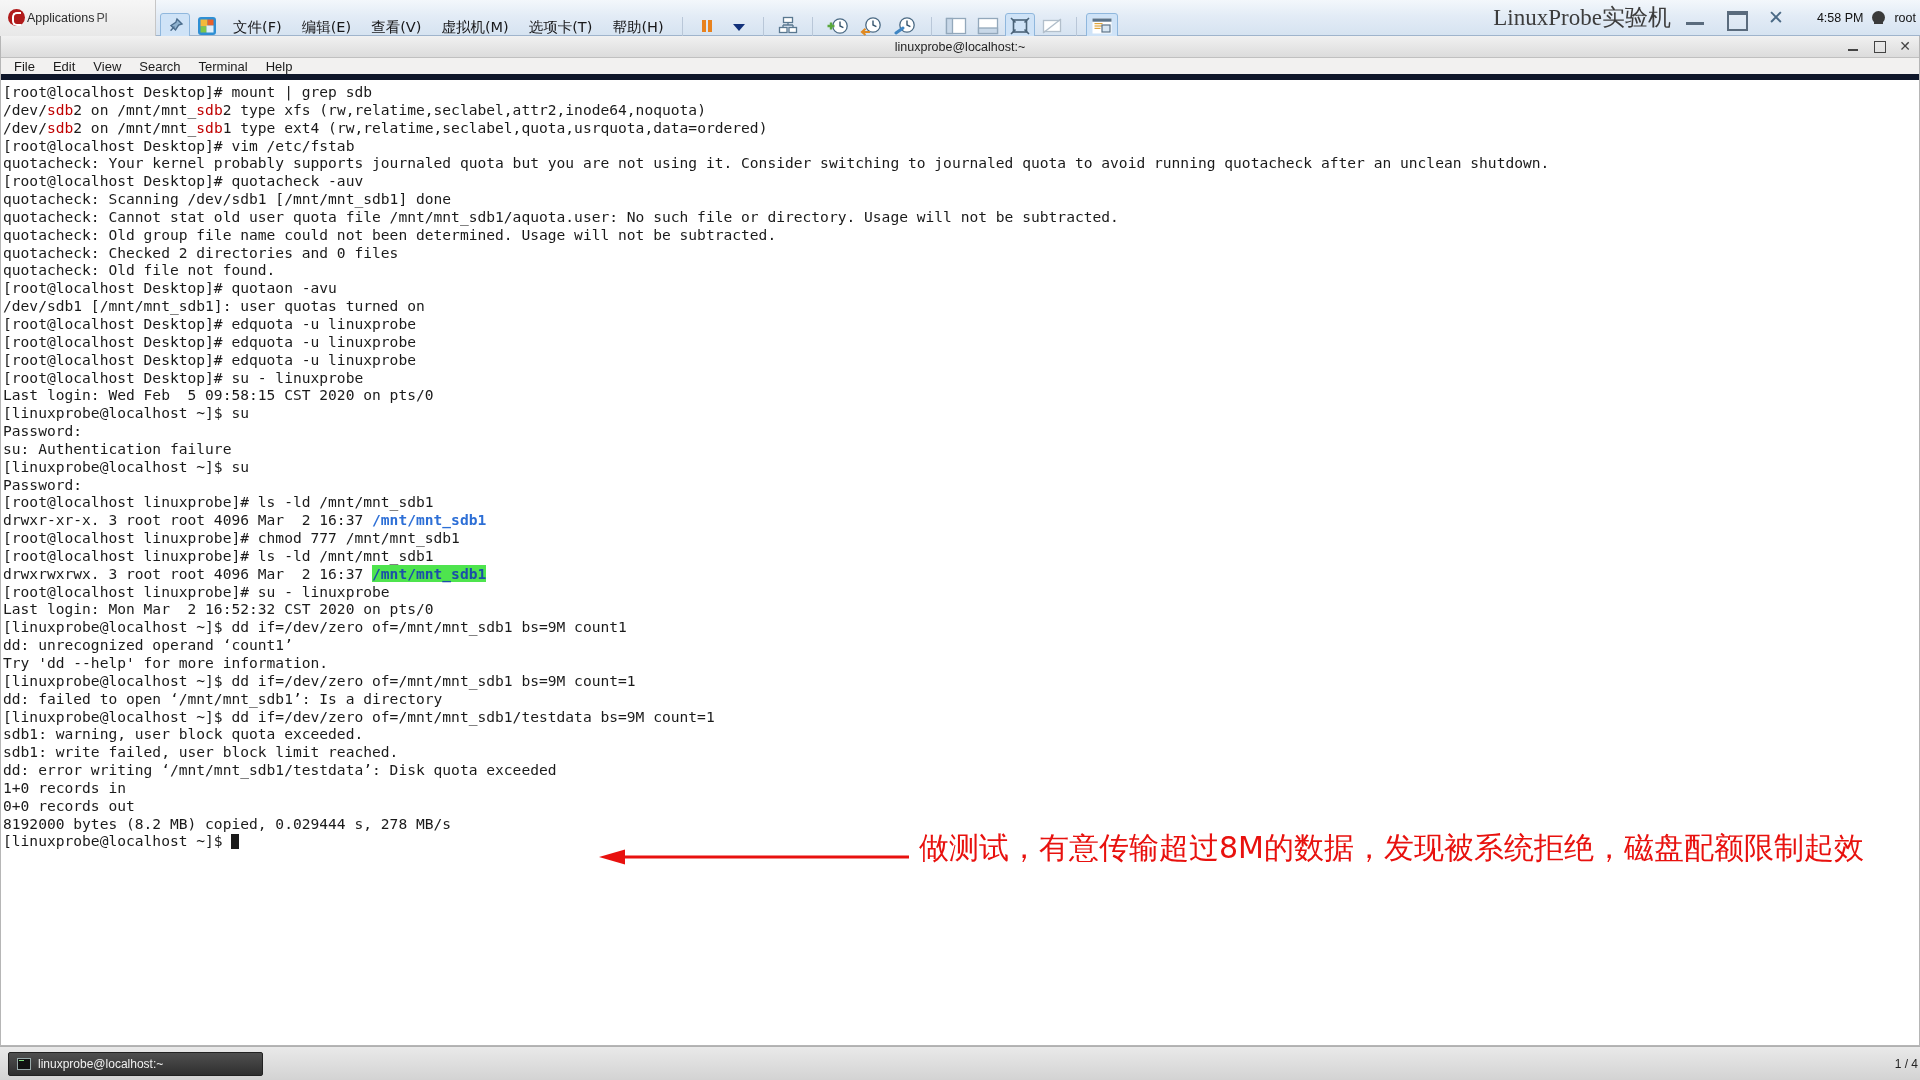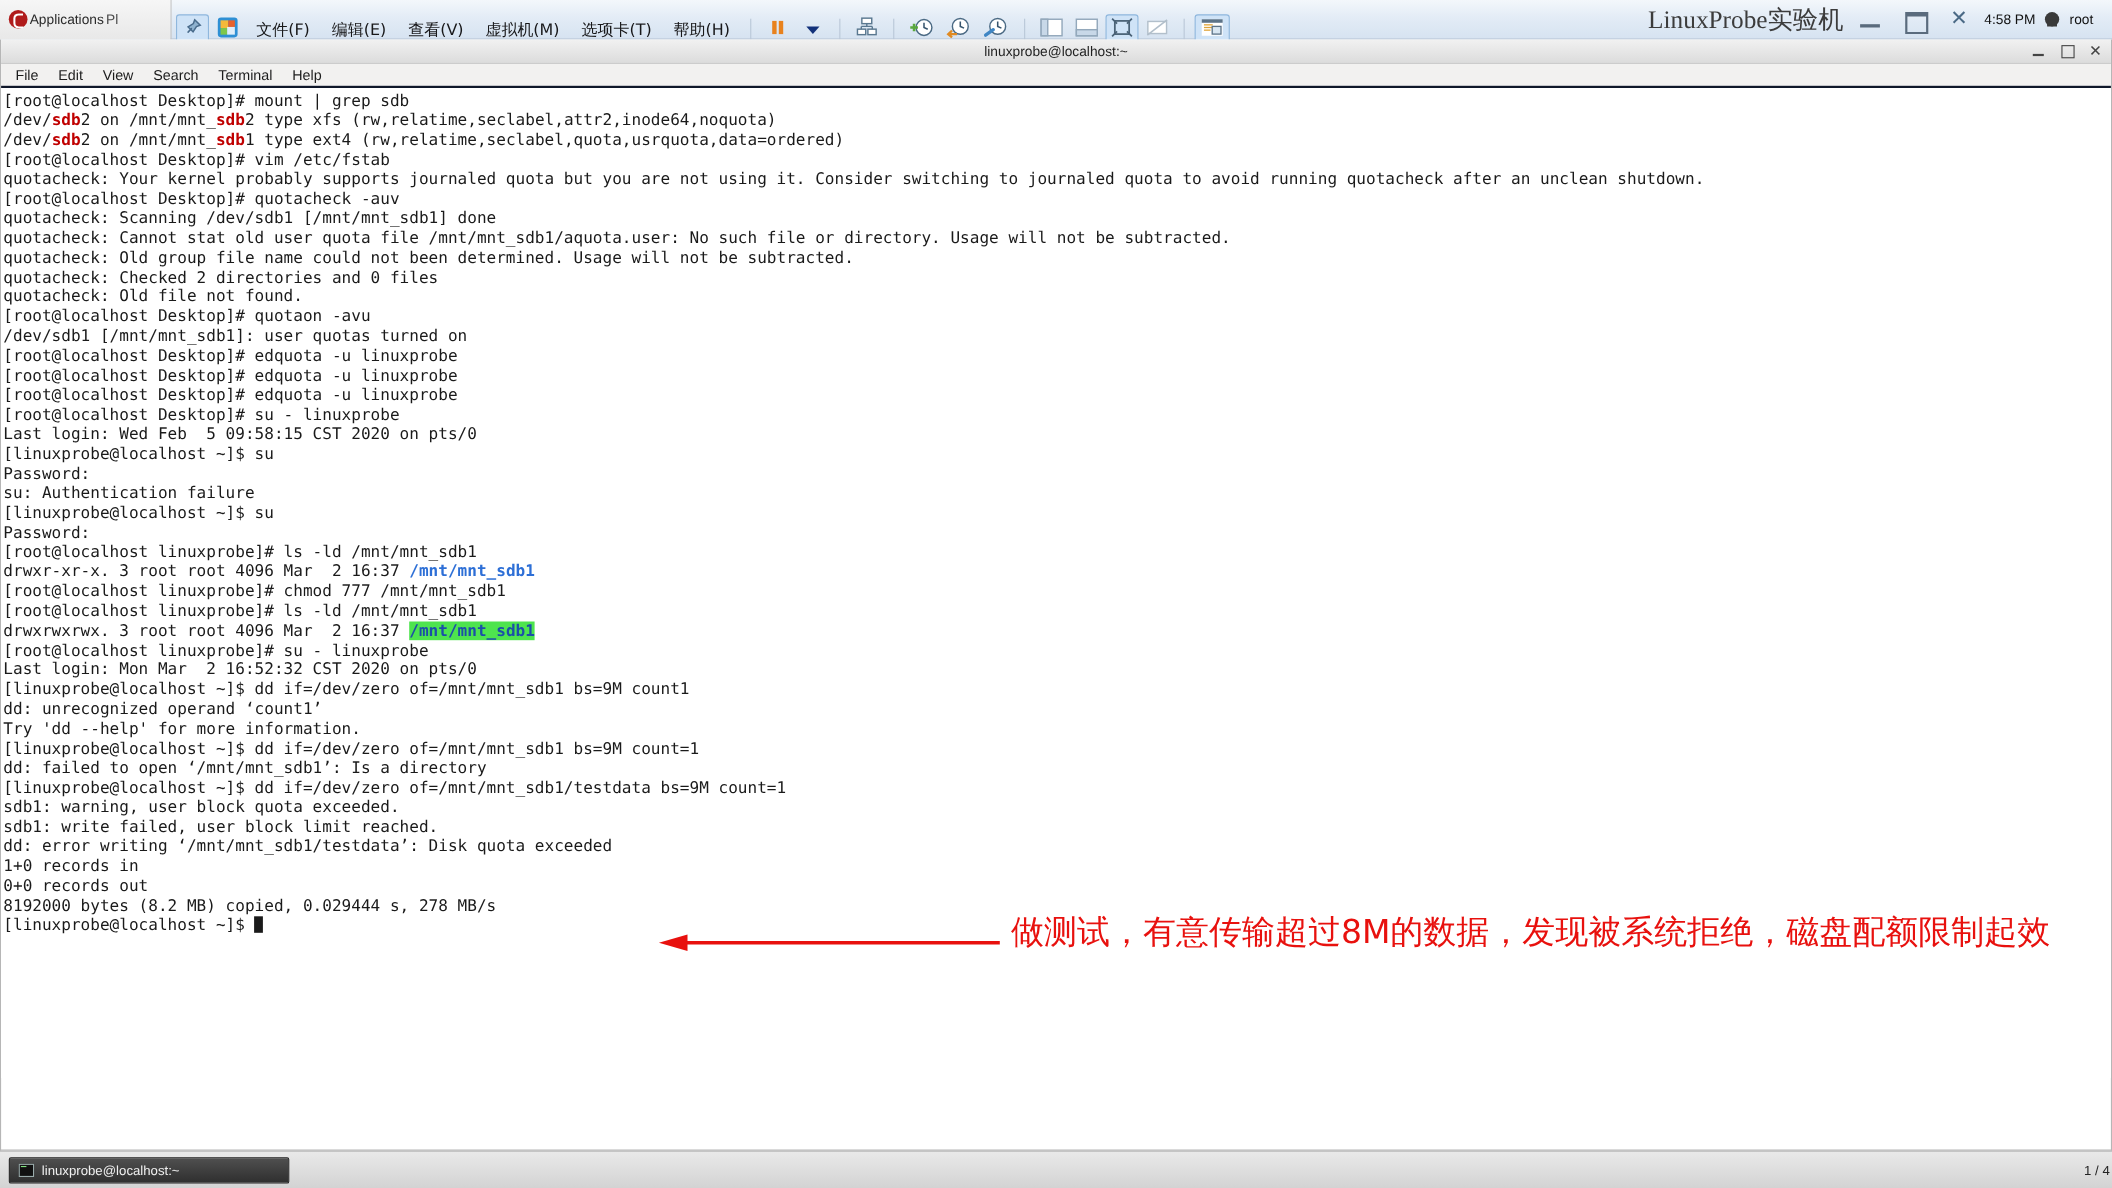--- a/index.html
+++ b/index.html
@@ -62,21 +62,21 @@
     font-size: 23px; color: #3c3c3c; white-space: nowrap;
     font-family: Liberation Serif, serif;
     margin-left: auto; padding-right: 14px;
   }
   .wincontrols { display:flex; align-items:center; gap: 18px; padding-right: 12px; }
   .wc { width: 22px; height: 16px; position: relative; }
   .wc-min::after { content:""; position:absolute; left:1px; bottom:1px; width:18px; height:3px; background:#5a6b7d; }
   .wc-max::after { content:""; position:absolute; left:2px; top:1px; width:17px; height:14px; border:2px solid #5a6b7d; border-top-width:4px; }
   .wc-close { color:#4b6a86; font-size:19px; line-height:16px; text-align:center; }
 
-  .clockzone { display:flex; align-items:center; gap:9px; padding-right: 17px; }
+  .clockzone { display:flex; align-items:center; gap:9px; padding-right: 4px; margin-left: 18px; }
   .clockzone .txt { font-size: 12.5px; color:#111; white-space: nowrap; }
   .useravatar { width:13px;height:13px;border-radius:50%;background:#3a3a3a; position:relative; }
   .useravatar::after{content:"";position:absolute;left:2px;top:7px;width:9px;height:6px;border-radius:5px 5px 0 0;background:#3a3a3a;}
 
   
   .termwin {
     position: absolute; left: 0; top: 36px; width: 1920px; height: 1010px;
     background: #ffffff; border: 1px solid #b6b6b6; border-top: none;
   }
   .term-titlebar {
@@ -86,41 +86,41 @@
     display:flex; align-items:center; justify-content:center; position:relative;
   }
   .term-title { font-size: 12.5px; color:#1f1f1f; }
   .term-wbtns { position:absolute; right:6px; top:2px; display:flex; gap:10px; align-items:center; }
   .twb { width: 16px; height: 16px; position: relative; }
   .twb-min::after{content:"";position:absolute;left:3px;bottom:3px;width:10px;height:2px;background:#444;}
   .twb-max::after{content:"";position:absolute;left:3px;top:3px;width:10px;height:10px;border:1.5px solid #444;}
   .twb-cls{color:#444;font-size:14px;line-height:16px;text-align:center;}
 
   .term-menubar {
-    height: 22px; background: #f2f1f0; border-bottom: 2px solid #0f172a;
+    height: 22px; background: #f2f1f0; border-bottom: 6px solid #0f172a;
     display: flex; align-items: center; padding-left: 5px; gap: 2px;
   }
   .tm-item { font-size: 13px; color:#1c1c1c; padding: 2px 8px; border-radius:2px; }
 
   .term-body {
     position: relative;
     background: #ffffff;
     height: 900px;
     padding: 3px 0 0 2px;
     overflow: hidden;
   }
   .tline {
     font-family: "DejaVu Sans Mono","Liberation Mono",monospace;
     font-size: 14.6px;
     line-height: 17.85px;
     color: #1a1a1a;
     white-space: pre;
     letter-spacing: 0px;
   }
-  .tline .red { color: #c00000; font-weight: bold; }
+  .tline .red { color: #c00000; font-weight: normal; }
   .tline .blue { color: #2d6fd6; font-weight: bold; }
   .tline .hl { background: #4ee44e; color: #1b4fa8; font-weight: bold; }
   .cursor {
     display:inline-block; width: 8px; height: 15px;
     background:#1a1a1a; vertical-align: -3px;
   }
 
   
   .annot-arrow { position: absolute; left: 598px; top: 769px; width: 310px; height: 16px; }
   .annot-text {

